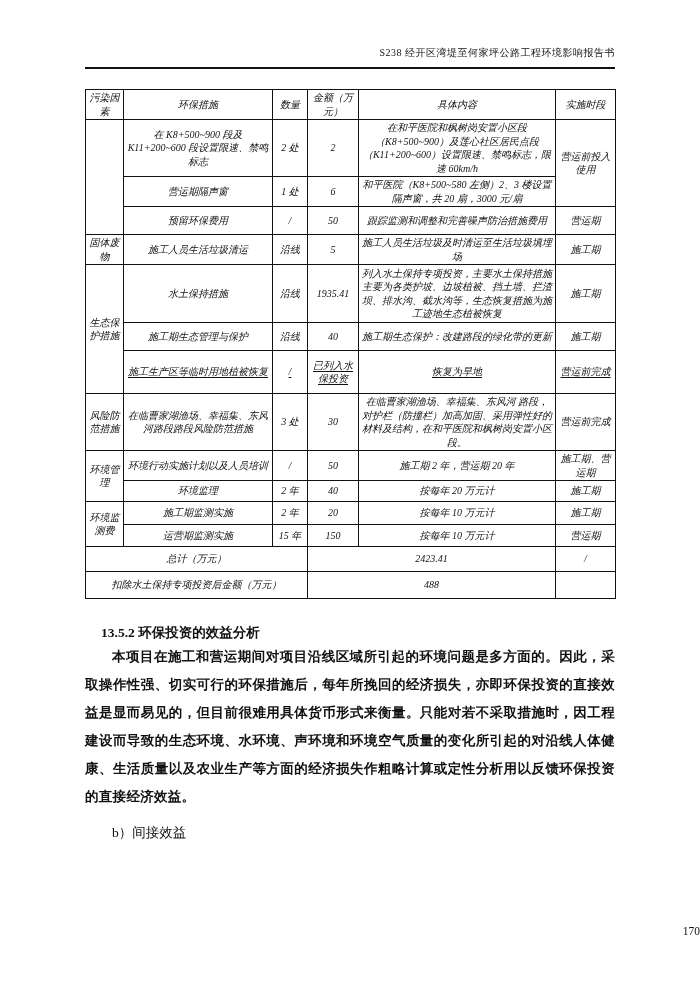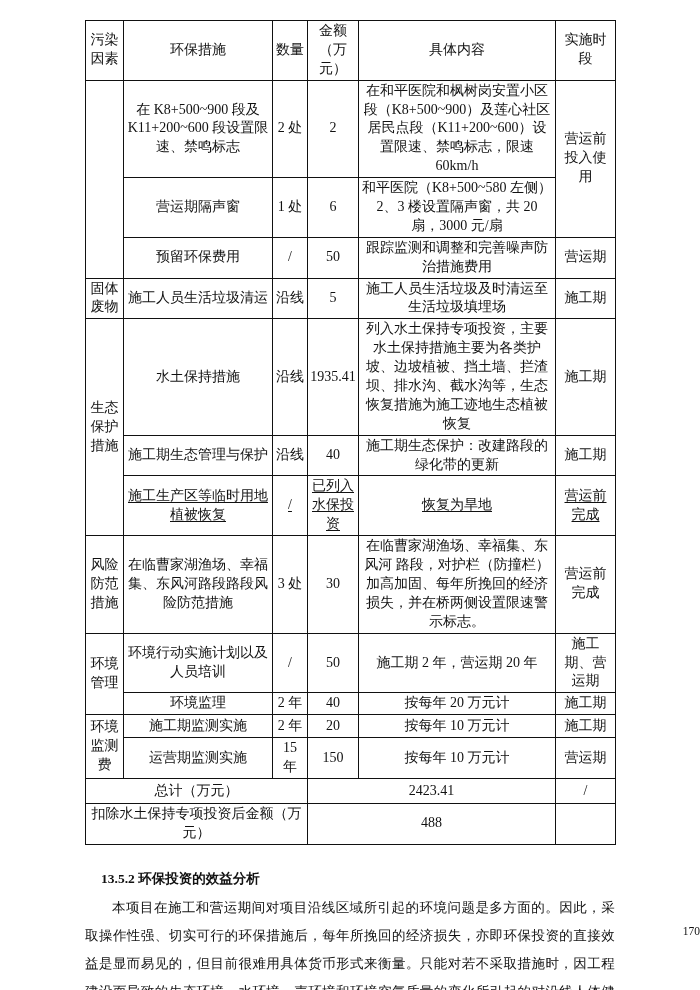--- a/index.html
+++ b/index.html
@@ -24,22 +24,23 @@
     font-size: 10px;
     letter-spacing: 0.5px;
   }
 
   
   table.ep {
     margin-top: 20px;
     width: 530px;
     border-collapse: collapse;
     table-layout: fixed;
-    font-size: 14px;
+    font-size: 10px;
     line-height: 1.35;
+    font-style: italic;
   }
   table.ep th, table.ep td {
     border: 1px solid #111;
     text-align: center;
     vertical-align: middle;
     padding: 1px 2px;
     font-weight: normal;
     word-break: break-word;
   }
   col.c-factor { width: 38px; }
@@ -75,41 +76,44 @@
     line-height: 20px;
     margin-left: 16px;
   }
   .sub-item {
     margin-top: 11px;
     font-size: 13.5px;
     line-height: 22px;
     text-indent: 2em;
   }
   .para {
-    margin-top: 5px;
     font-size: 13.5px;
     line-height: 28px;
     text-align: justify;
     text-indent: 2em;
     letter-spacing: 0.3px;
+    font-weight: bold;
   }
   .page-number {
     position: absolute;
     left: 0; right: 0;
     top: 925px;
     text-align: right;
     font-size: 11.5px;
   }
 </style>
 </head>
 <body>
 
 <div class="page">
   <div class="content">
 
+    <div class="running-header">
+      <span>S238 经开区湾堤至何家坪公路工程环境影响报告书</span>
+    </div>
 
     <table class="ep">
       <colgroup>
         <col class="c-factor">
           <col class="c-measure">
           <col class="c-qty">
         <col class="c-amount">
           <col class="c-detail">
           <col class="c-period">
       </colgroup>
@@ -173,21 +177,21 @@
           <td>/</td>
           <td>已列入水保投资</td>
           <td>恢复为旱地</td>
           <td>营运前完成</td>
         </tr>
         <tr class="rr8">
           <td>风险防范措施</td>
           <td>在临曹家湖渔场、幸福集、东风河路段路段风险防范措施</td>
           <td>3 处</td>
           <td>30</td>
-          <td>在临曹家湖渔场、幸福集、东风河 路段，对护栏（防撞栏）加高加固、每年所挽回的经济损失，并在桥两侧设置限速警示标志。</td>
+          <td>在临曹家湖渔场、幸福集、东风河 路段，对护栏（防撞栏）加高加固、采用弹性好的材料及结构，在和平医院和枫树岗安置小区段。</td>
           <td>营运前完成</td>
         </tr>
         <tr class="rr9">
           <td rowspan="2">环境管理</td>
           <td>环境行动实施计划以及人员培训</td>
           <td>/</td>
           <td>50</td>
           <td>施工期 2 年，营运期 20 年</td>
           <td>施工期、营运期</td>
         </tr>
@@ -221,17 +225,18 @@
         <tr class="r-deduct">
           <td colspan="3">扣除水土保持专项投资后金额（万元）</td>
           <td colspan="2">488</td>
           <td></td>
         </tr>
       </tbody>
     </table>
 
     <div class="section-heading">13.5.2 环保投资的效益分析</div>
     <p class="para">本项目在施工和营运期间对项目沿线区域所引起的环境问题是多方面的。因此，采取操作性强、切实可行的环保措施后，每年所挽回的经济损失，亦即环保投资的直接效益是显而易见的，但目前很难用具体货币形式来衡量。只能对若不采取措施时，因工程建设而导致的生态环境、水环境、声环境和环境空气质量的变化所引起的对沿线人体健康、生活质量以及农业生产等方面的经济损失作粗略计算或定性分析用以反馈环保投资的直接经济效益。</p>
+    <div class="sub-item">b）间接效益</div>
 
   </div>
 
   <div class="page-number">170</div>
 </div>
 
 </body></html>

